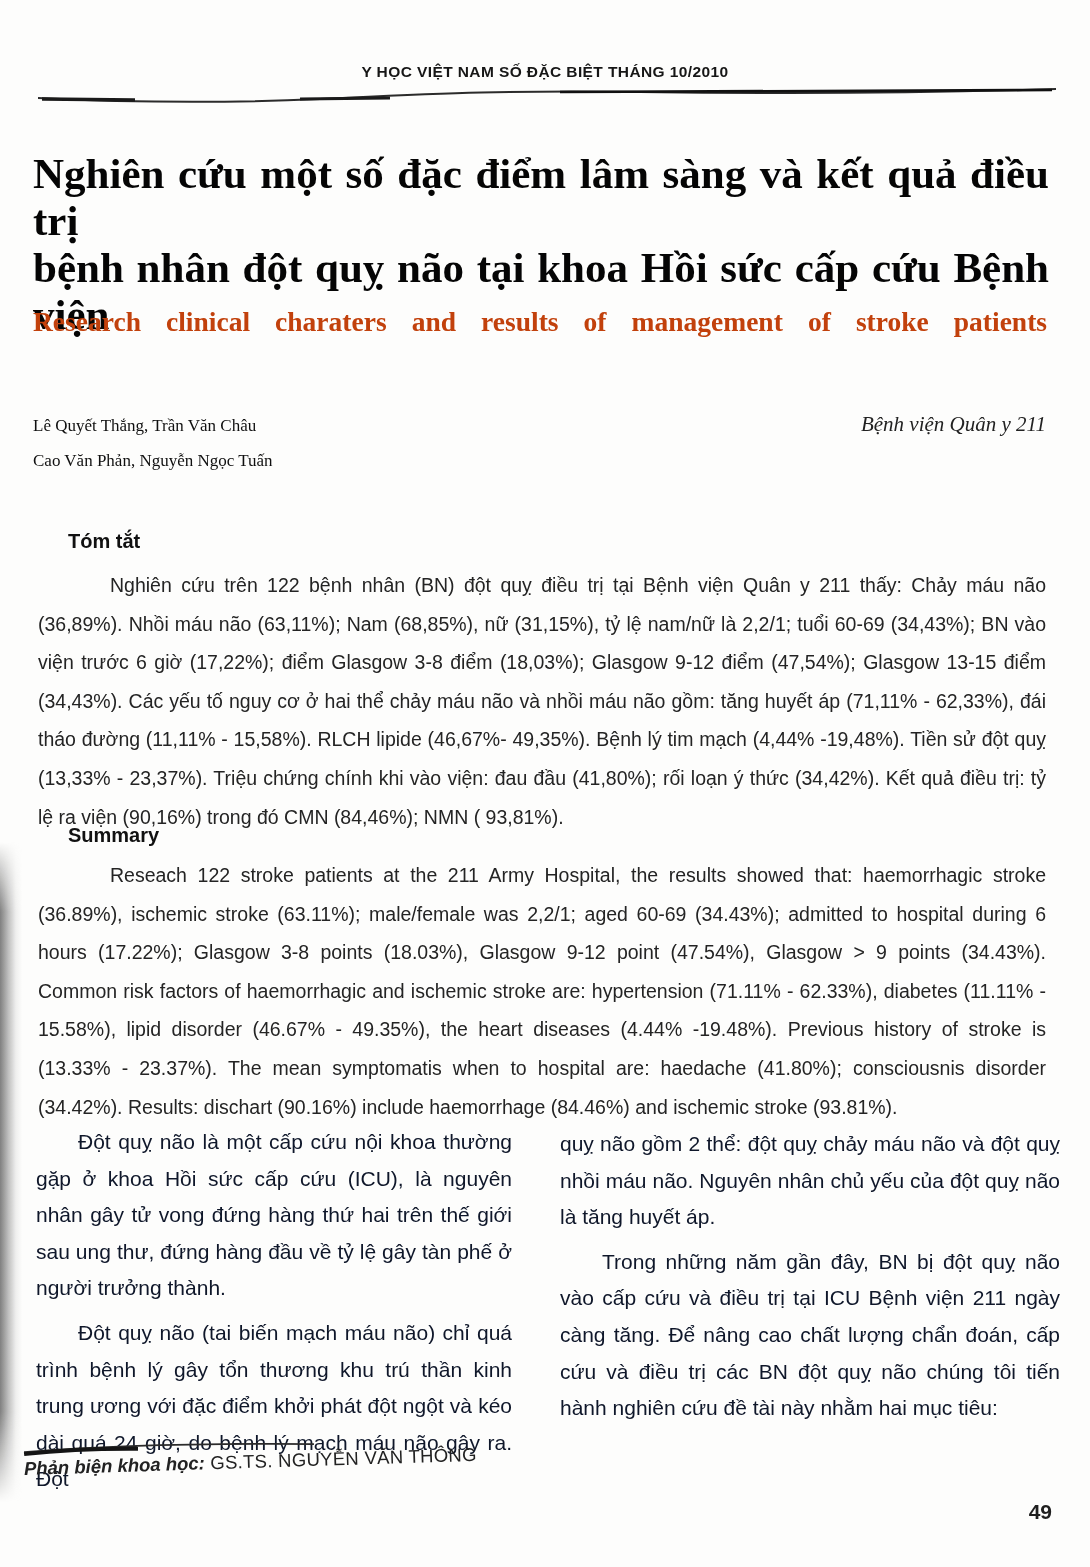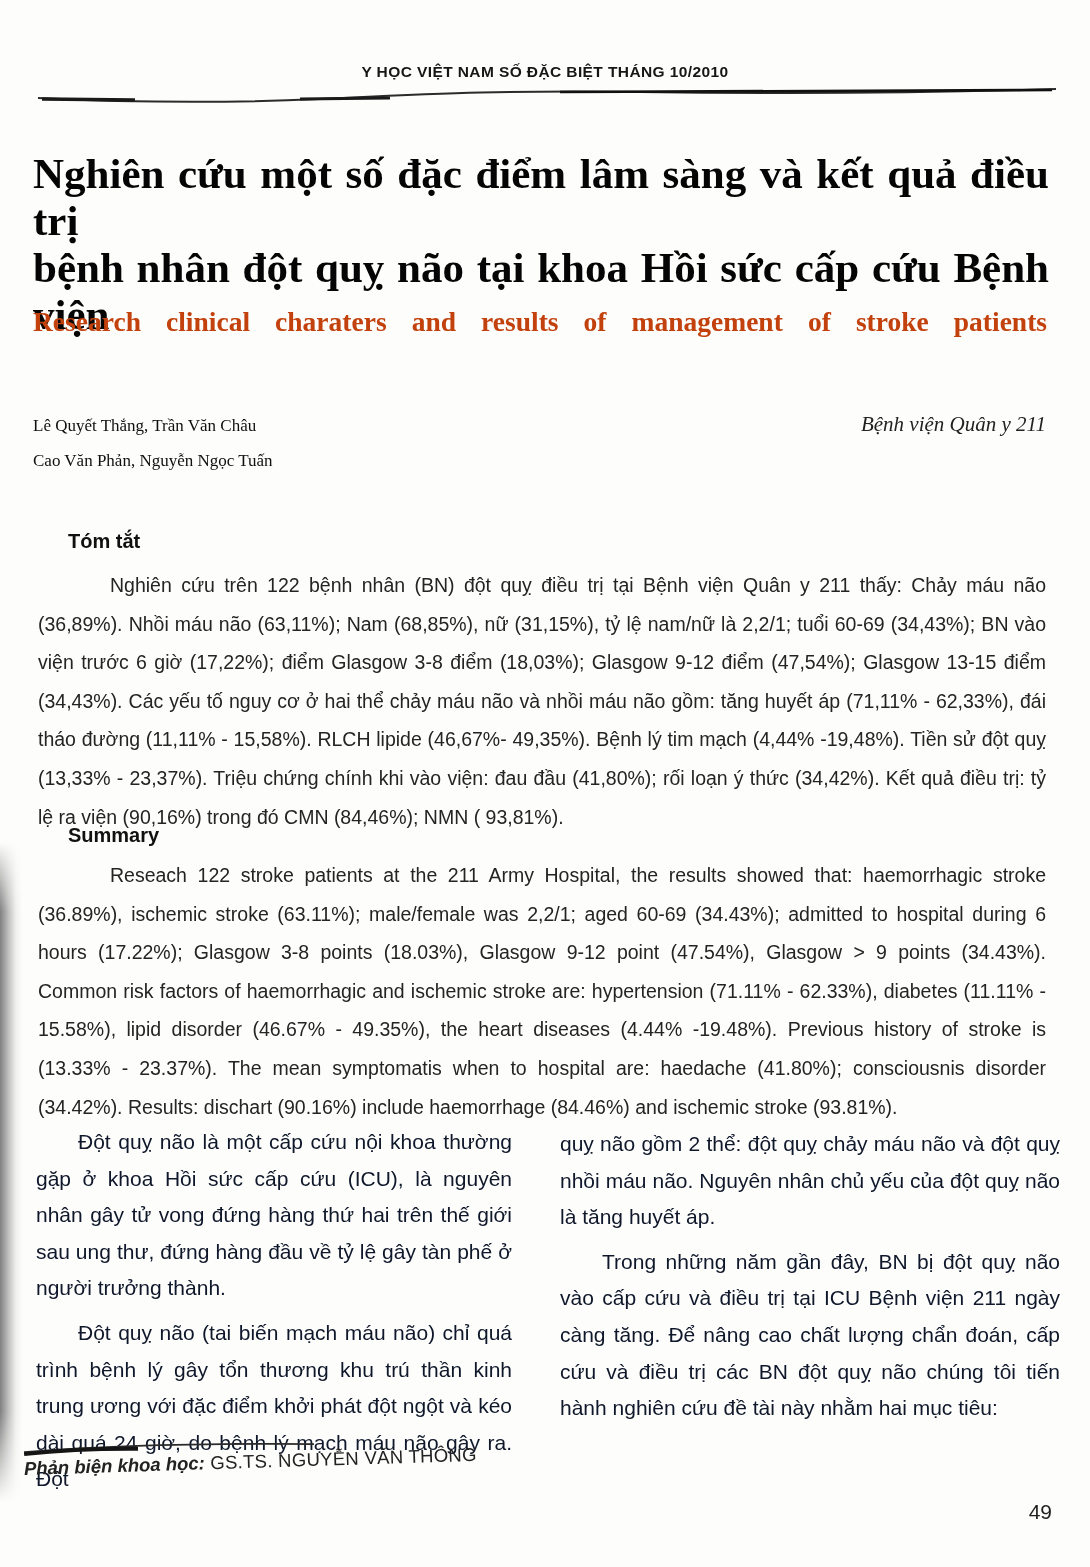--- a/index.html
+++ b/index.html
@@ -73,21 +73,21 @@
   .footnote{
     position:absolute;left:24px;top:1458px;width:560px;
     font-size:18.5px;color:#222;transform:rotate(-1.8deg);transform-origin:left center;
     white-space:nowrap;
   }
   .footnote .label{font-weight:bold;font-style:italic;}
   .footnote .value{letter-spacing:.3px;}
   
   .page-number{
     position:absolute;right:38px;top:1500px;
-    font-size:21px;color:#1f1f1f;
+    font-size:21px;color:#1f1f1f;font-weight:bold;
   }
   
   .scan-band{
     position:absolute;left:0;top:842px;width:22px;height:660px;
     background:linear-gradient(to right,
       rgba(105,105,105,.85) 0%,rgba(140,140,140,.55) 38%,
       rgba(190,190,190,.22) 72%,rgba(255,255,255,0) 100%);
     -webkit-mask-image:linear-gradient(to bottom,transparent 0,#000 70px,#000 calc(100% - 90px),transparent 100%);
     mask-image:linear-gradient(to bottom,transparent 0,#000 70px,#000 calc(100% - 90px),transparent 100%);
   }

